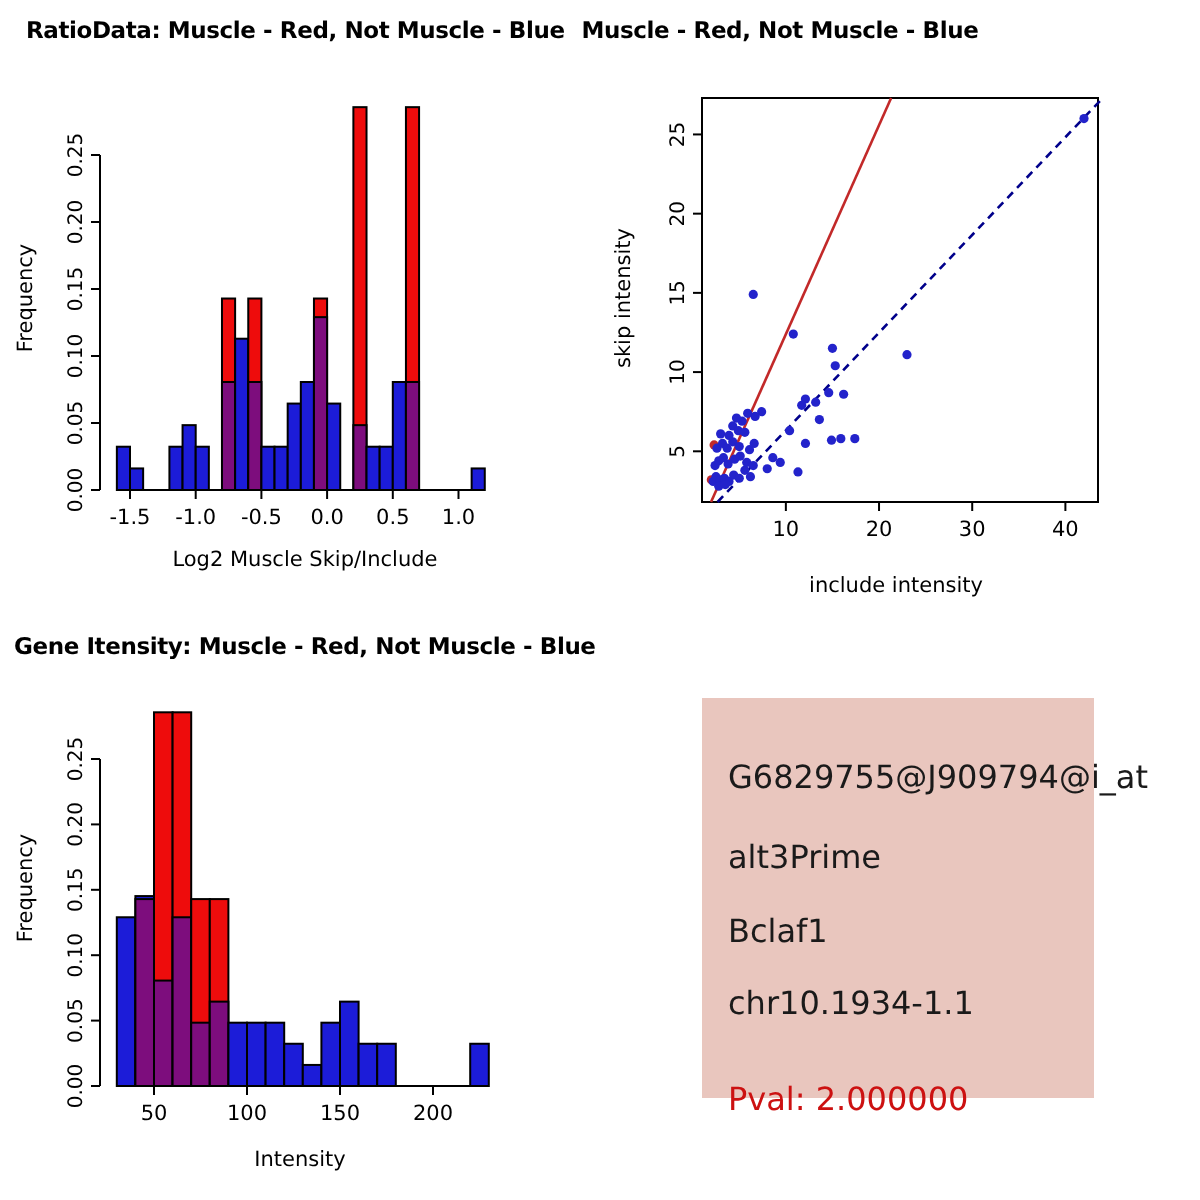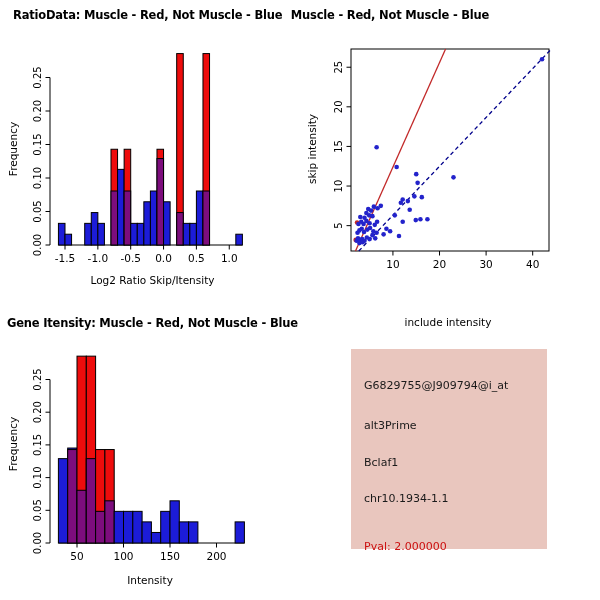--- a/index.html
+++ b/index.html
@@ -4,21 +4,21 @@
 <style>
   html,body{margin:0;padding:0;background:#ffffff;}
   #app{position:relative;width:600px;height:600px;background:#ffffff;overflow:hidden;
        font-family:"DejaVu Sans","Liberation Sans",sans-serif;color:#000;}
   .panel{position:absolute;}
   .chart-title{position:absolute;font-weight:bold;font-size:11.5px;letter-spacing:-0.2px;
                text-align:center;white-space:nowrap;}
   .axis-label{position:absolute;font-size:10.5px;text-align:center;white-space:nowrap;}
   .ylabel{width:100px;height:14px;transform:rotate(-90deg);}
   svg{position:absolute;left:0;top:0;}
-  #info-box{position:absolute;font-size:11px;}
+  #info-box{position:absolute;font-size:16px;}
   #info-box .info-line{position:absolute;left:13px;white-space:nowrap;color:#1a1a1a;}
 </style>
 </head>
 <body>
 
 <div id="app">
 
   <div class="panel">
     <div class="chart-title" style="left:13px;top:8px;width:240px;">RatioData: Muscle - Red, Not Muscle - Blue</div>
     <svg id="svg-hist0" width="300" height="300">
@@ -67,21 +67,21 @@
         <rect x="163.55" y="201.785" width="6.57" height="43.215" fill="#1c1cd8" stroke="#000" stroke-width="1"></rect>
         <rect x="176.69" y="53.58099999999999" width="6.57" height="191.419" fill="#ee0c0c" stroke="#000" stroke-width="1"></rect>
         <rect x="176.69" y="212.572" width="6.57" height="32.428" fill="#7d0d7d" stroke="#000" stroke-width="1"></rect>
         <rect x="183.26" y="223.359" width="6.57" height="21.64099999999999" fill="#1c1cd8" stroke="#000" stroke-width="1"></rect>
         <rect x="189.82999999999998" y="223.359" width="6.57" height="21.64099999999999" fill="#1c1cd8" stroke="#000" stroke-width="1"></rect>
         <rect x="196.4" y="190.998" width="6.57" height="54.00200000000001" fill="#1c1cd8" stroke="#000" stroke-width="1"></rect>
         <rect x="202.97" y="53.58099999999999" width="6.57" height="191.419" fill="#ee0c0c" stroke="#000" stroke-width="1"></rect>
         <rect x="202.97" y="190.998" width="6.57" height="54.00200000000001" fill="#7d0d7d" stroke="#000" stroke-width="1"></rect>
         <rect x="235.82000000000002" y="234.213" width="6.57" height="10.787000000000006" fill="#1c1cd8" stroke="#000" stroke-width="1"></rect>
       </svg>
-    <div class="axis-label" style="left:55px;top:274px;width:195px;">Log2 Ratio Skip/Itensity</div>
+    <div class="axis-label" style="left:55px;top:274px;width:195px;">Log2 Muscle Skip/Include</div>
     <div class="axis-label ylabel" style="left:-36px;top:142px;">Frequency</div>
   </div>
 
   <div class="panel">
     <div class="chart-title" style="left:290px;top:8px;width:200px;text-align:center;">Muscle - Red, Not Muscle - Blue</div>
     <svg id="svg-scatter" width="600" height="300">
         <rect x="351" y="49" width="198" height="202" fill="none" stroke="#000" stroke-width="1"></rect>
         <line x1="392.9294117647059" y1="251" x2="392.9294117647059" y2="255.5" stroke="#000000" stroke-width="1"></line>
         <text x="392.9294117647059" y="268" text-anchor="middle" font-size="10.5" fill="#000">10</text>
         <line x1="439.5176470588235" y1="251" x2="439.5176470588235" y2="255.5" stroke="#000000" stroke-width="1"></line>
@@ -155,21 +155,21 @@
         <circle cx="363.57882352941175" cy="224.06666666666666" r="2.3" fill="#2323cb"></circle>
         <circle cx="366.3741176470588" cy="220.89803921568628" r="2.3" fill="#2323cb"></circle>
         <circle cx="369.63529411764705" cy="223.27450980392157" r="2.3" fill="#2323cb"></circle>
         <circle cx="374.76" cy="224.85882352941178" r="2.3" fill="#2323cb"></circle>
         <circle cx="377.08941176470586" cy="221.69019607843137" r="2.3" fill="#2323cb"></circle>
         <circle cx="360.3176470588235" cy="216.93725490196078" r="2.3" fill="#2323cb"></circle>
         <circle cx="364.5105882352941" cy="217.72941176470587" r="2.3" fill="#2323cb"></circle>
         <circle cx="369.1694117647059" cy="215.35294117647058" r="2.3" fill="#2323cb"></circle>
         <circle cx="372.4305882352941" cy="216.14509803921567" r="2.3" fill="#2323cb"></circle>
       </svg>
-    <div class="axis-label" style="left:350px;top:287px;width:196px;margin-top:29px;">include intensity</div>
+    <div class="axis-label" style="left:350px;top:287px;width:196px;">include intensity</div>
     <div class="axis-label ylabel" style="left:263px;top:142px;">skip intensity</div>
   </div>
 
   <div class="panel">
     <div class="chart-title" style="left:7px;top:316px;width:280px;">Gene Itensity: Muscle - Red, Not Muscle - Blue</div>
     <svg id="svg-hist1" width="300" height="600">
         <line x1="58.4" y1="543" x2="244.4" y2="543" stroke="#000000" stroke-width="1"></line>
         <line x1="77" y1="543" x2="77" y2="547.5" stroke="#000000" stroke-width="1"></line>
         <text x="77" y="560" text-anchor="middle" font-size="10.5" fill="#000">50</text>
         <line x1="123.5" y1="543" x2="123.5" y2="547.5" stroke="#000000" stroke-width="1"></line>

